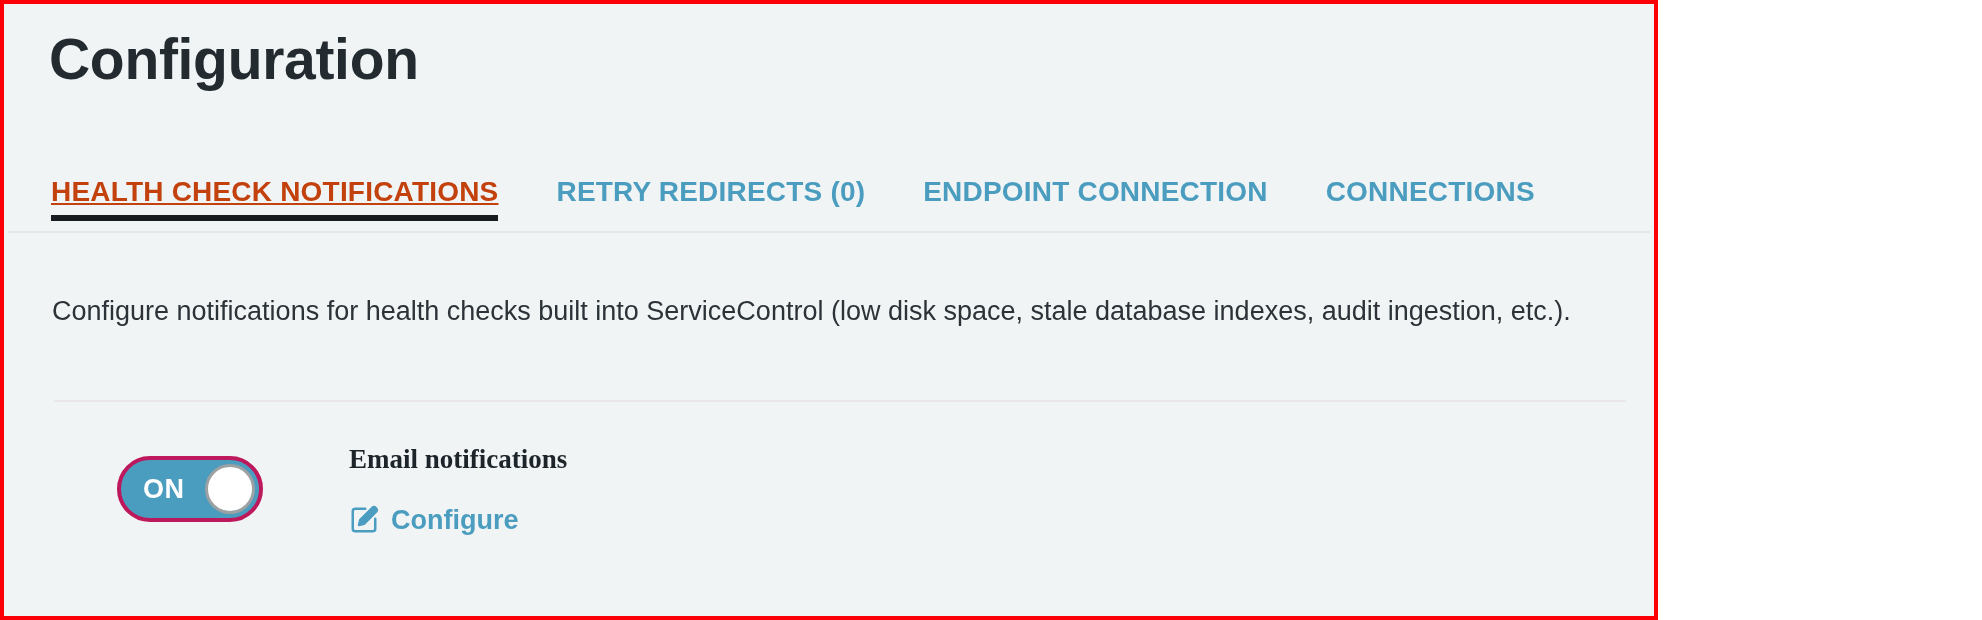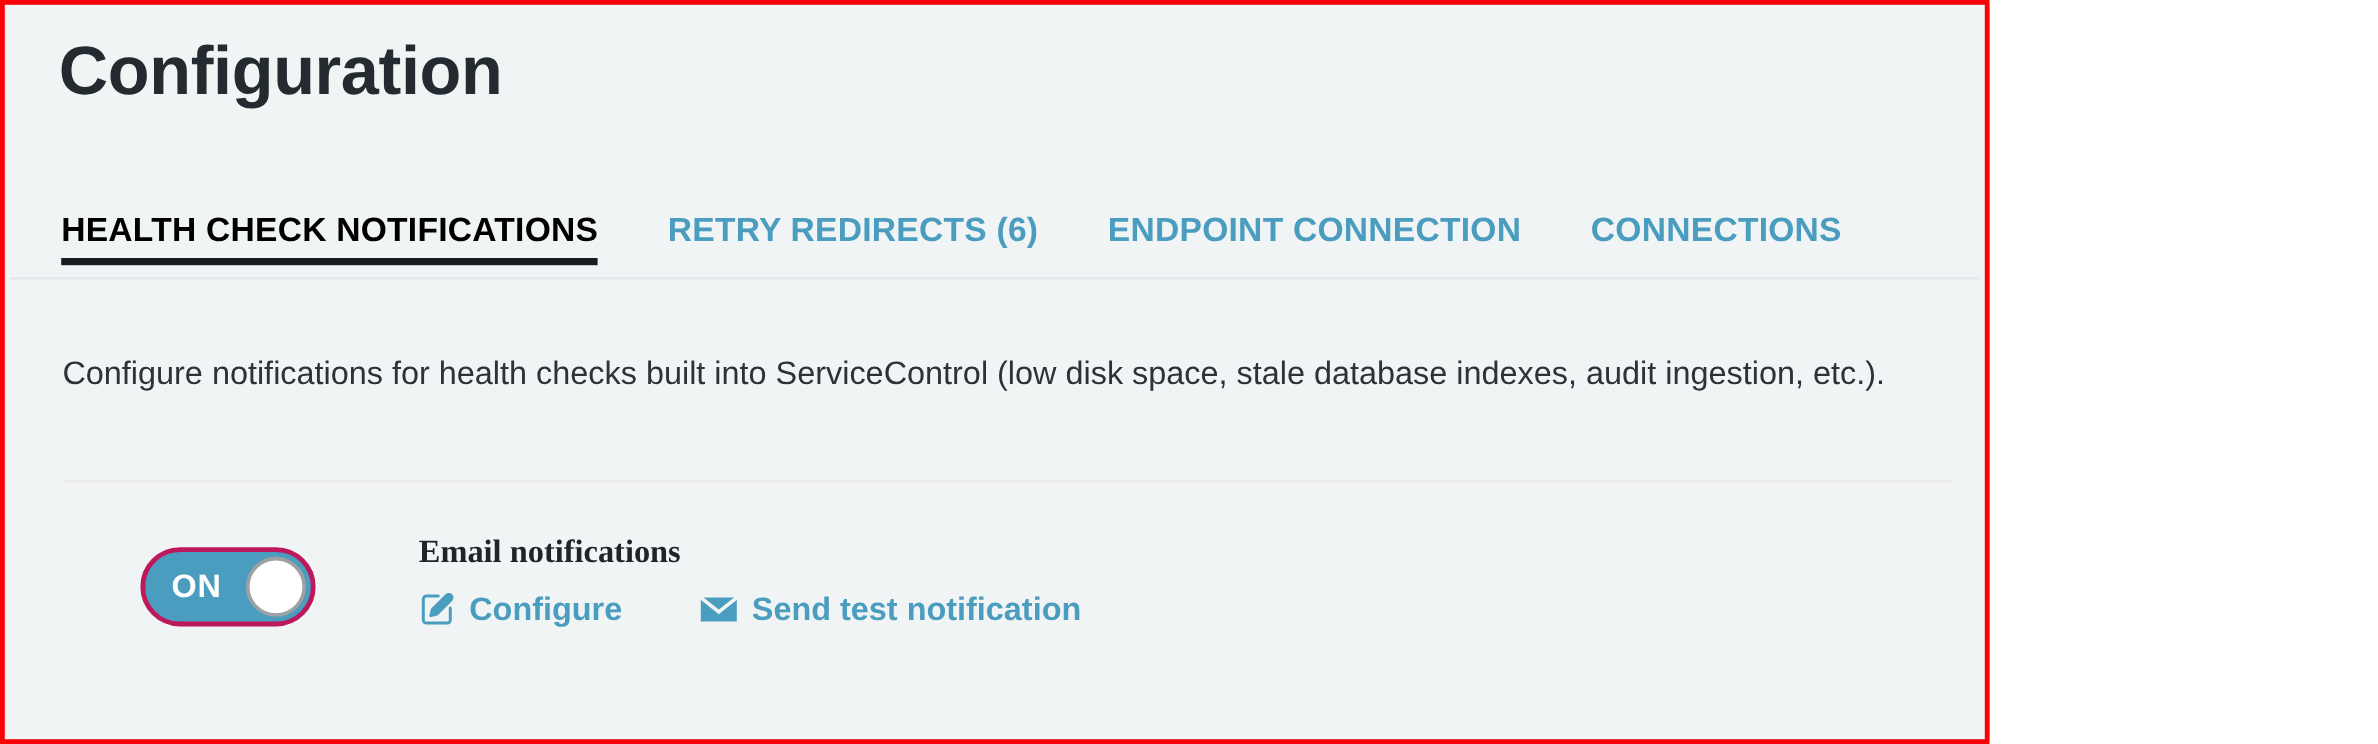--- a/index.html
+++ b/index.html
@@ -49,21 +49,22 @@
     line-height: 34px;
     font-weight: bold;
     color: #4b9dc0;
     letter-spacing: 0.2px;
     white-space: nowrap;
     padding: 8px 0 24px 0;
     margin-right: 58px;
     cursor: pointer;
   }
   .tab.active {
-    color: #000000;
+    color: #c2410c;
+    text-decoration: underline;
   }
   .tab.active::after {
     content: "";
     position: absolute;
     left: 0;
     right: 0;
     bottom: 12px;
     height: 6px;
     background: #171c20;
   }
@@ -150,21 +151,21 @@
   }
   .setting-name {
     font-size: 27px;
     line-height: 34px;
     font-weight: bold;
     color: #1d252b;
     white-space: nowrap;
     font-family: Liberation Serif, serif;
   }
   .setting-actions {
-    margin-top: 16px;
+    margin-top: 28px;
     display: flex;
     align-items: center;
   }
   .action-link {
     display: flex;
     align-items: center;
     font-size: 27px;
     line-height: 32px;
     font-weight: bold;
     color: #4b9dc0;
@@ -186,21 +187,21 @@
 
 <div id="app">
 
   <div class="page-title">Configuration</div>
 
   <div class="tabs">
     <div class="tab active">
       <span>HEALTH CHECK NOTIFICATIONS</span>
     </div>
     <div class="tab">
-      <span>RETRY REDIRECTS (6)</span>
+      <span>RETRY REDIRECTS (0)</span>
     </div>
     <div class="tab">
       <span>ENDPOINT CONNECTION</span>
     </div>
     <div class="tab">
       <span>CONNECTIONS</span>
     </div>
   </div>
   <div class="tabs-rule"></div>
 
@@ -223,27 +224,18 @@
         <a class="action-link">
           <span class="icon">
             <svg width="30" height="30" viewBox="0 0 24 24" fill="none" stroke="#4b9dc0" stroke-width="2" stroke-linecap="round" stroke-linejoin="round">
               <path d="M13 3H5a2 2 0 0 0-2 2v14a2 2 0 0 0 2 2h14a2 2 0 0 0 2-2v-8"></path>
               <path d="M18.5 2.5a2.12 2.12 0 0 1 3 3L12 15l-4 1 1-4 9.5-9.5z" fill="#4b9dc0"></path>
             </svg>
           </span>
           <span>Configure</span>
         </a>
 
-        <a class="action-link">
-          <span class="icon">
-            <svg width="32" height="26" viewBox="0 0 32 26" fill="#4b9dc0">
-              <path d="M1 3h30v20H1z" fill="#4b9dc0"></path>
-              <path d="M1 3l15 12L31 3" fill="none" stroke="#f1f4f5" stroke-width="3"></path>
-            </svg>
-          </span>
-          <span>Send test notification</span>
-        </a>
 
       </div>
     </div>
   </div>
 
 </div>
 
 </body></html>

